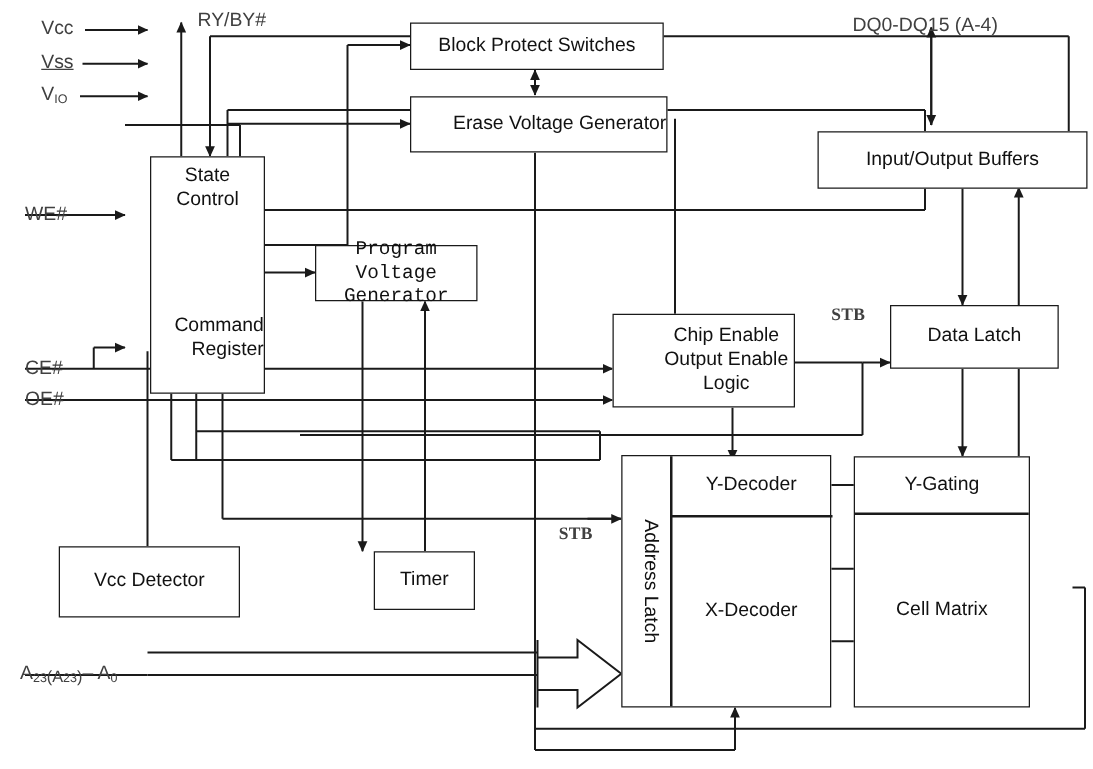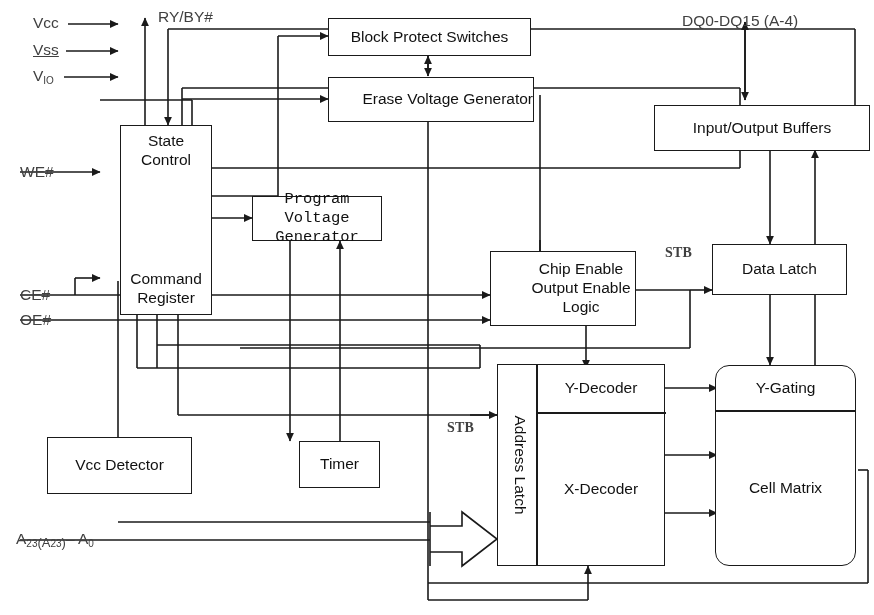--- a/index.html
+++ b/index.html
@@ -147,21 +147,21 @@
   <div class="box" style="left:328px;top:77px;width:206px;height:45px;justify-content:flex-end;">
     <span>Erase Voltage Generator</span>
   </div>
 
   <div class="box" style="left:654px;top:105px;width:216px;height:46px;">
     <span>Input/Output Buffers</span>
   </div>
 
   <div class="box" style="left:100px;top:125px;width:92px;height:190px;margin-left:20px;">
     <span class="secthead" style="top:6px;left:0;">State Control</span>
-    <span class="secthead" style="bottom:6px;left:0;">Command Register</span>
+    <span class="secthead" style="bottom:24px;left:0;text-align:right;">Command Register</span>
   </div>
 
   <div class="box" style="left:252px;top:196px;width:130px;height:45px;font-family:Liberation Mono, monospace;">
     <span>Program Voltage Generator</span>
   </div>
 
   <div class="box multi" style="left:490px;top:251px;width:146px;height:75px;">
     <span>Chip Enable</span>
     <span>Output Enable</span>
     <span>Logic</span>
@@ -172,21 +172,21 @@
   </div>
 
   <div class="box" style="left:497px;top:364px;width:168px;height:202px;">
     <div class="divider" style="left:38px;top:0;width:1.6px;height:100%;"></div>
     <div class="divider" style="left:38px;top:47px;width:130px;height:1.6px;"></div>
     <span class="vert" style="position:absolute;left:12px;top:50%;transform:translateY(-50%);">Address Latch</span>
     <span style="position:absolute;left:38px;top:47px;width:130px;height:155px;display:flex;align-items:center;justify-content:center;">X-Decoder</span>
     <span style="position:absolute;left:38px;top:0;width:130px;height:47px;display:flex;align-items:center;justify-content:center;">Y-Decoder</span>
   </div>
 
-  <div class="box" style="left:715px;top:365px;width:141px;height:201px;border-radius:14px;">
+  <div class="box" style="left:683px;top:365px;width:141px;height:201px;">
     <div class="divider" style="left:0;top:44px;width:100%;height:1.6px;"></div>
     <span style="position:absolute;left:0;top:0;width:100%;height:44px;display:flex;align-items:center;justify-content:center;">Y-Gating</span>
     <span style="position:absolute;left:0;top:44px;width:100%;height:157px;display:flex;align-items:center;justify-content:center;">Cell Matrix</span>
   </div>
 
   <div class="box" style="left:47px;top:437px;width:145px;height:57px;">
     <span>Vcc Detector</span>
   </div>
 
   <div class="box" style="left:299px;top:441px;width:81px;height:47px;">

